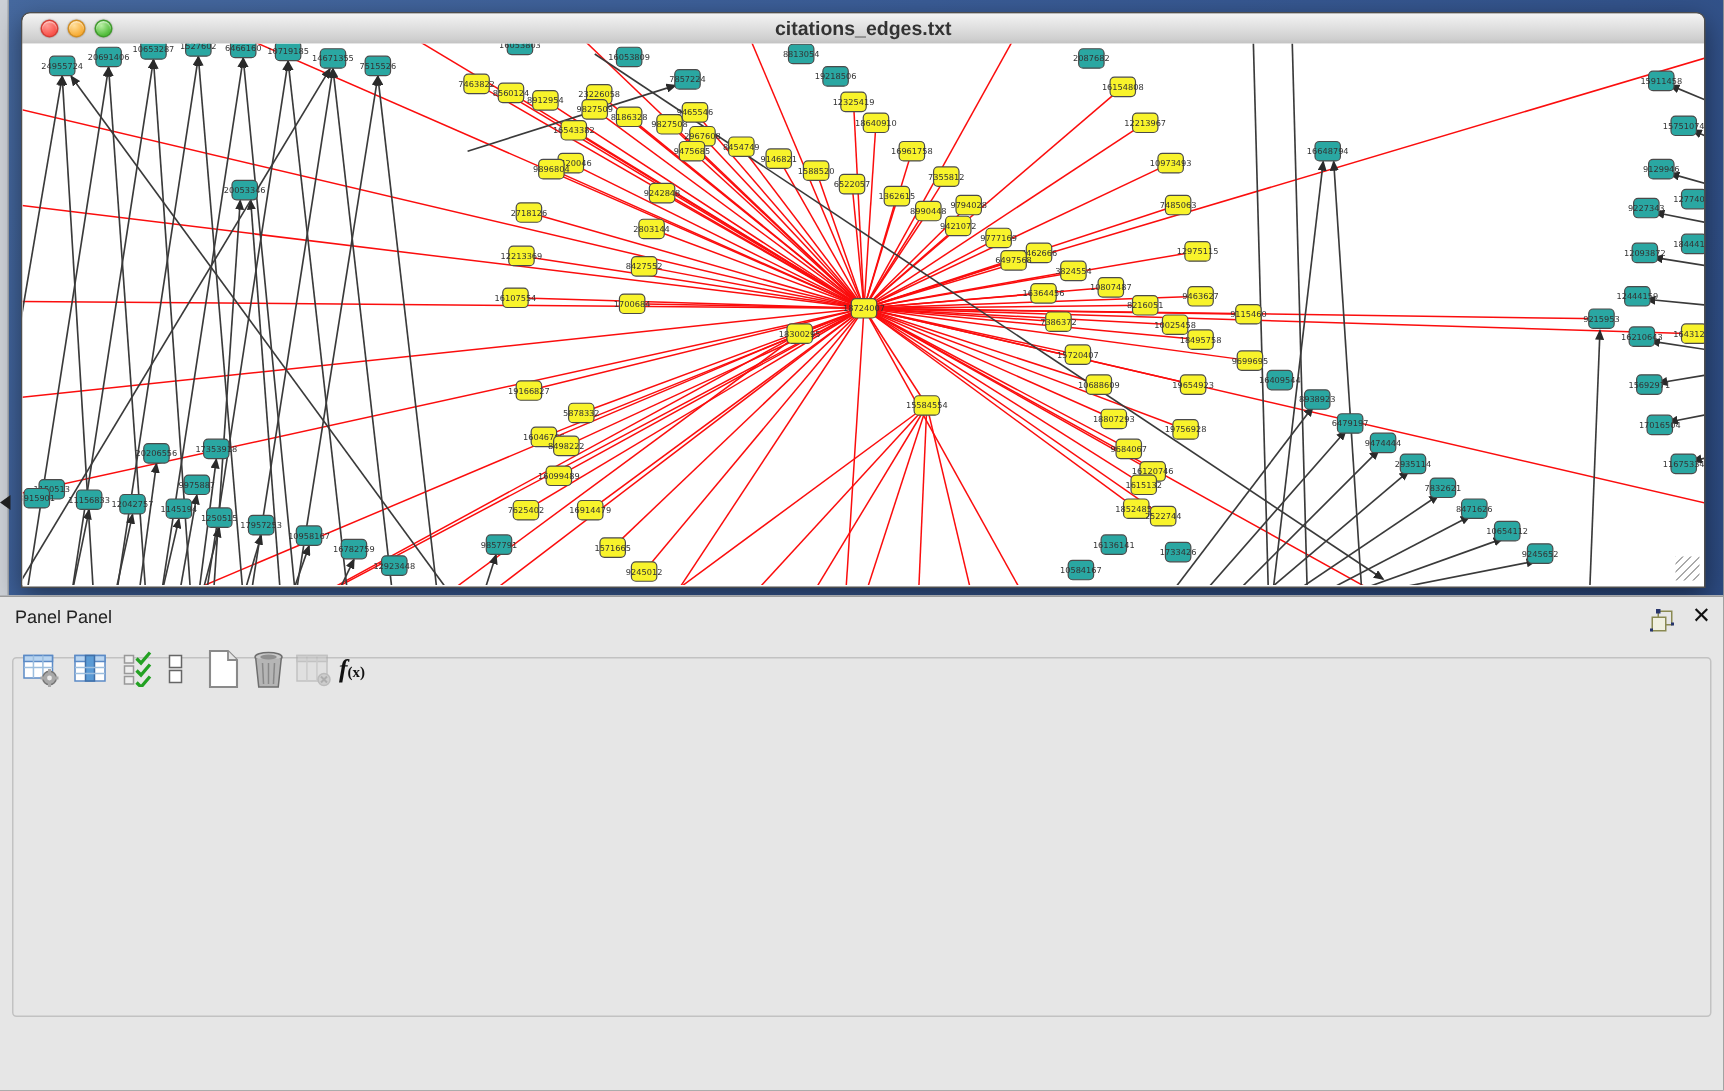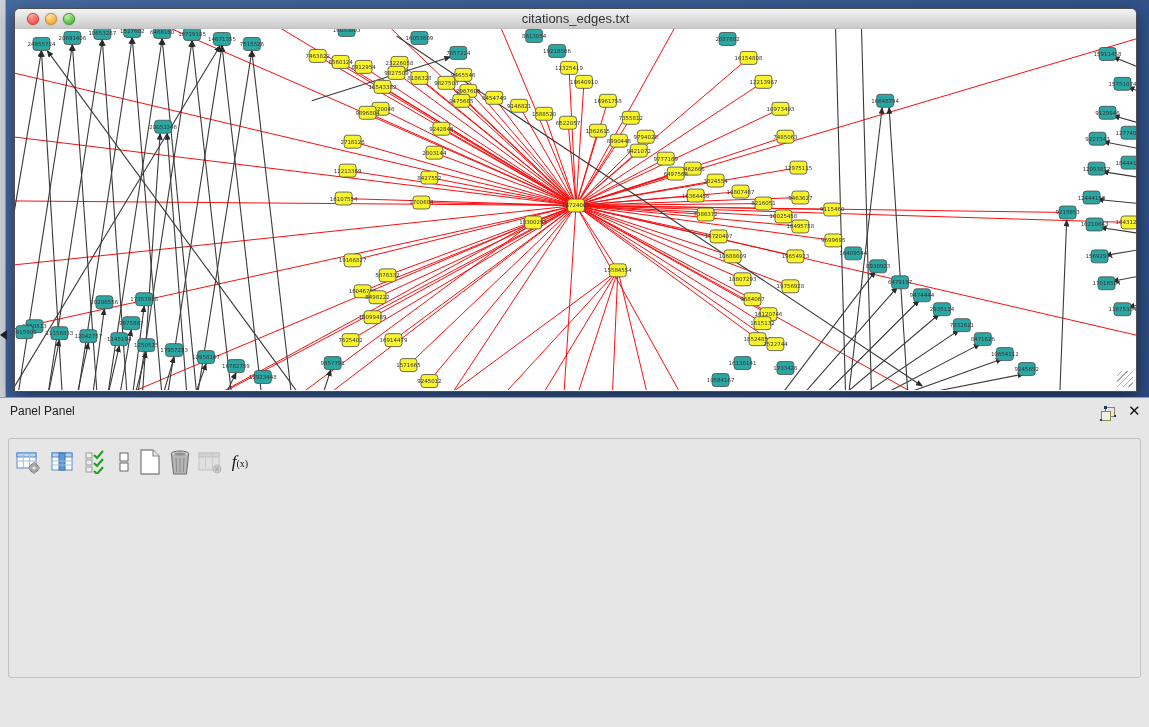--- a/index.html
+++ b/index.html
@@ -14,36 +14,36 @@
   
   #net-window{position:absolute;left:14px;top:8px;width:1121px;height:382px;
        border:1px solid #4e4e4e;border-radius:6px 6px 0 0;box-shadow:0 6px 18px rgba(0,0,0,.45);
        background:#fff;}
   #net-titlebar{position:absolute;left:0;top:0;right:0;height:20px;border-radius:5px 5px 0 0;
        background:linear-gradient(#f4f4f4,#cfcfcf 85%,#c2c2c2);border-bottom:1px solid #8d8d8d;}
   .tl{position:absolute;top:4px;width:12px;height:12px;border-radius:50%;box-shadow:inset 0 1px 1px rgba(255,255,255,.6),0 0 1px rgba(0,0,0,.5);}
   #tl-close{left:12px;background:radial-gradient(circle at 35% 30%,#ff9a94,#f9544c 70%);border:1px solid #d33e36;box-sizing:border-box;}
   #tl-min{left:30px;background:radial-gradient(circle at 35% 30%,#ffe29a,#f9b row 70%);background:radial-gradient(circle at 35% 30%,#ffdf9c,#f8ad36 70%);border:1px solid #d08d23;box-sizing:border-box;}
   #tl-zoom{left:48px;background:radial-gradient(circle at 35% 30%,#b8efa4,#53bd3c 70%);border:1px solid #3f9a2c;box-sizing:border-box;}
-  #net-title{position:absolute;left:0;right:0;top:2px;text-align:center;font-size:13px;font-weight:400;color:#333;}
+  #net-title{position:absolute;left:0;right:0;top:2px;text-align:center;font-size:13px;font-weight:700;color:#333;}
   #net-canvas{position:absolute;left:0;top:20px;width:1121px;height:361px;background:#fff;overflow:hidden;}
   #net-svg{display:block;}
   #net-svg line.red{stroke:#fb0d0d;stroke-width:1;marker-end:url(#ar-red);}
   #net-svg line.black{stroke:#3a3a3a;stroke-width:1.1;marker-end:url(#ar-black);}
   #net-svg rect.nd{stroke:#4a4a4a;stroke-width:.8;rx:3;}
   #net-svg text.nl{font-family:"DejaVu Sans",sans-serif;font-size:5.5px;fill:#333;text-anchor:middle;}
   #net-grip{position:absolute;right:3px;bottom:3px;width:16px;height:16px;
       background:repeating-linear-gradient(135deg,transparent 0 3px,#aaa 3px 4px);}
   
   #table-panel{position:absolute;left:0;top:397px;width:1149px;height:330px;background:#e6e6e6;border-top:1px solid #9a9a9a;}
   #tp-title{position:absolute;left:10px;top:6px;font-size:12px;color:#222;}
   #tp-float{position:absolute;left:1100px;top:8px;width:17px;height:16px;cursor:pointer;}
   #tp-close{position:absolute;left:1128px;top:5px;font-size:15px;font-weight:bold;color:#111;cursor:pointer;line-height:16px;}
   #tp-group{position:absolute;left:8px;top:40px;width:1131px;height:238px;border:1px solid #c2c2c2;border-radius:3px;}
-  .tb-icon{position:absolute;top:50px;width:28px;height:28px;display:flex;align-items:center;justify-content:center;}
+  .tb-icon{position:absolute;top:34px;width:28px;height:28px;display:flex;align-items:center;font-weight:bold;}
   #ic1{left:14px;}#ic2{left:48px;}#ic3{left:82px;}#ic4{left:110px;}#ic5{left:136px;}#ic6{left:166px;}#ic7{left:196px;}#ic8{left:226px;}
   #fx-label{font-size:15px;color:#111;font-family:"Liberation Serif","DejaVu Serif",serif;}
   #fx-label i{font-size:17px;}
   #fx-label .sm{font-size:10px;}
 </style>
 </head>
 <body>
 
 <div id="app">
 

